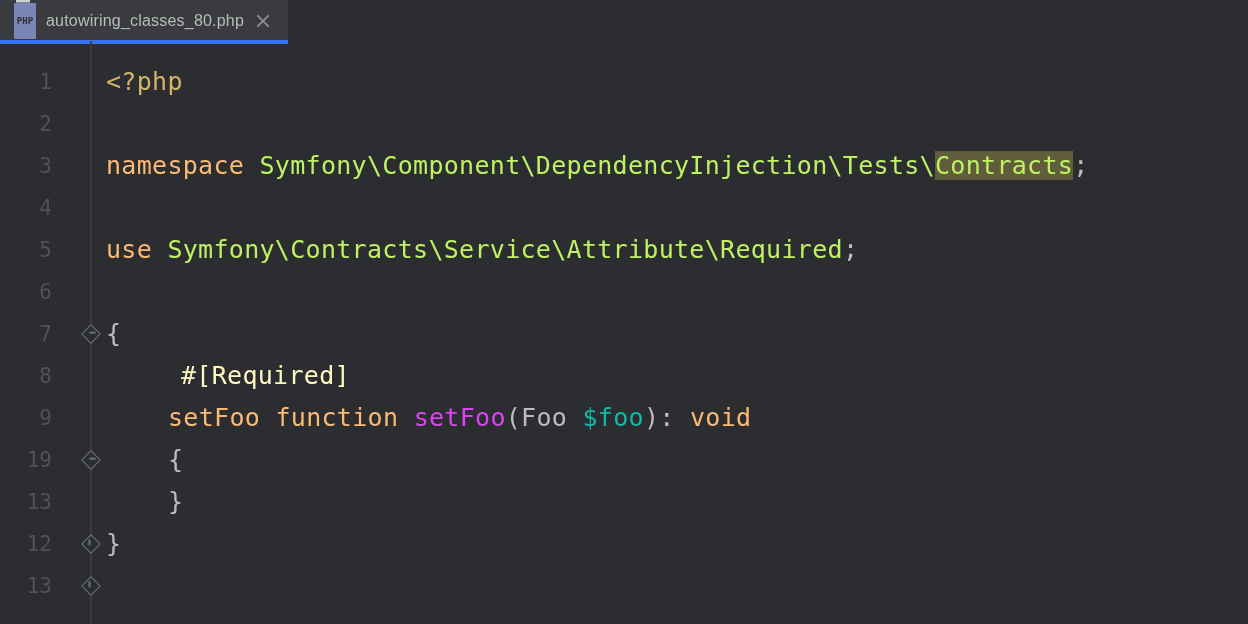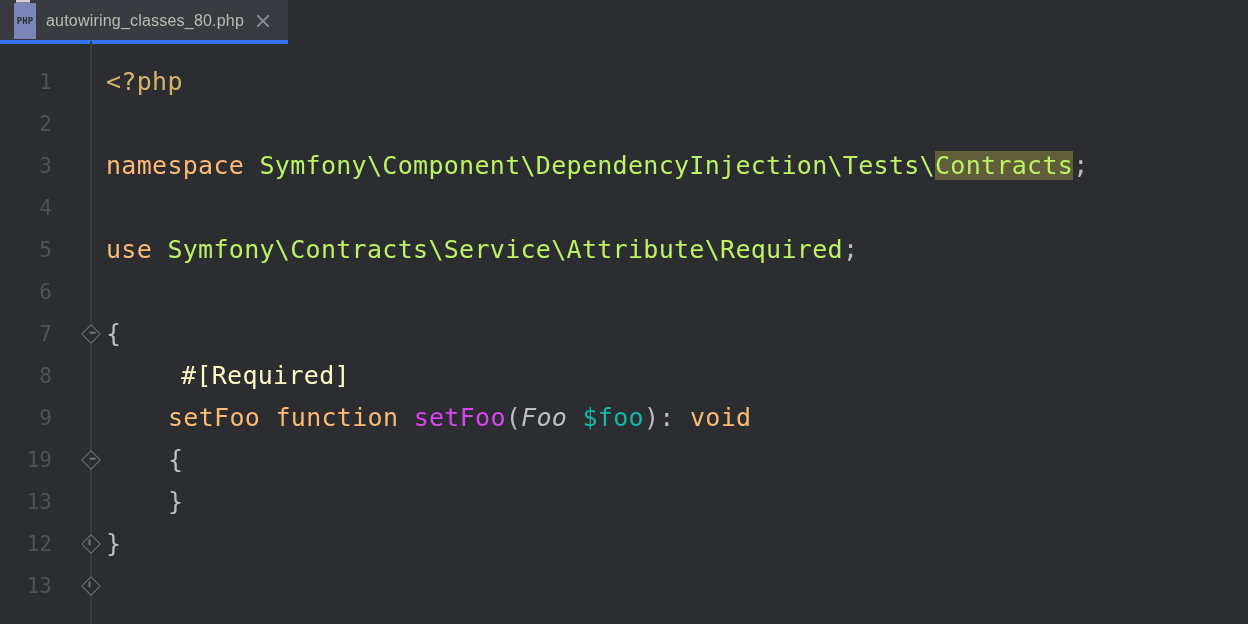--- a/index.html
+++ b/index.html
@@ -153,21 +153,21 @@
     font-size: 25px;
     letter-spacing: 0.3px;
   }
   .code .line { height: 42px; line-height: 42px; white-space: pre; }
   .ind2 { padding-left: 62px; } 
 
   .kw   { color: #fdba74; }
   .ns   { color: #bef264; }
   .attr { color: #fef9c3; margin-left: 13px; }
   .fn   { color: #d946ef; }
-  .type { color: #bcbec4; font-style: italic; }
+  .type { color: #bcbec4; }
   .var  { color: #14b8a6; }
   .punc { color: #bcbec4; }
   .brace{ color: #bcbec4; }
   .tag  { color: #d6b36a; }
   .hl   { background: #5f5d3a; }
 </style>
 </head>
 <body>
 
 <div class="tab-bar">

